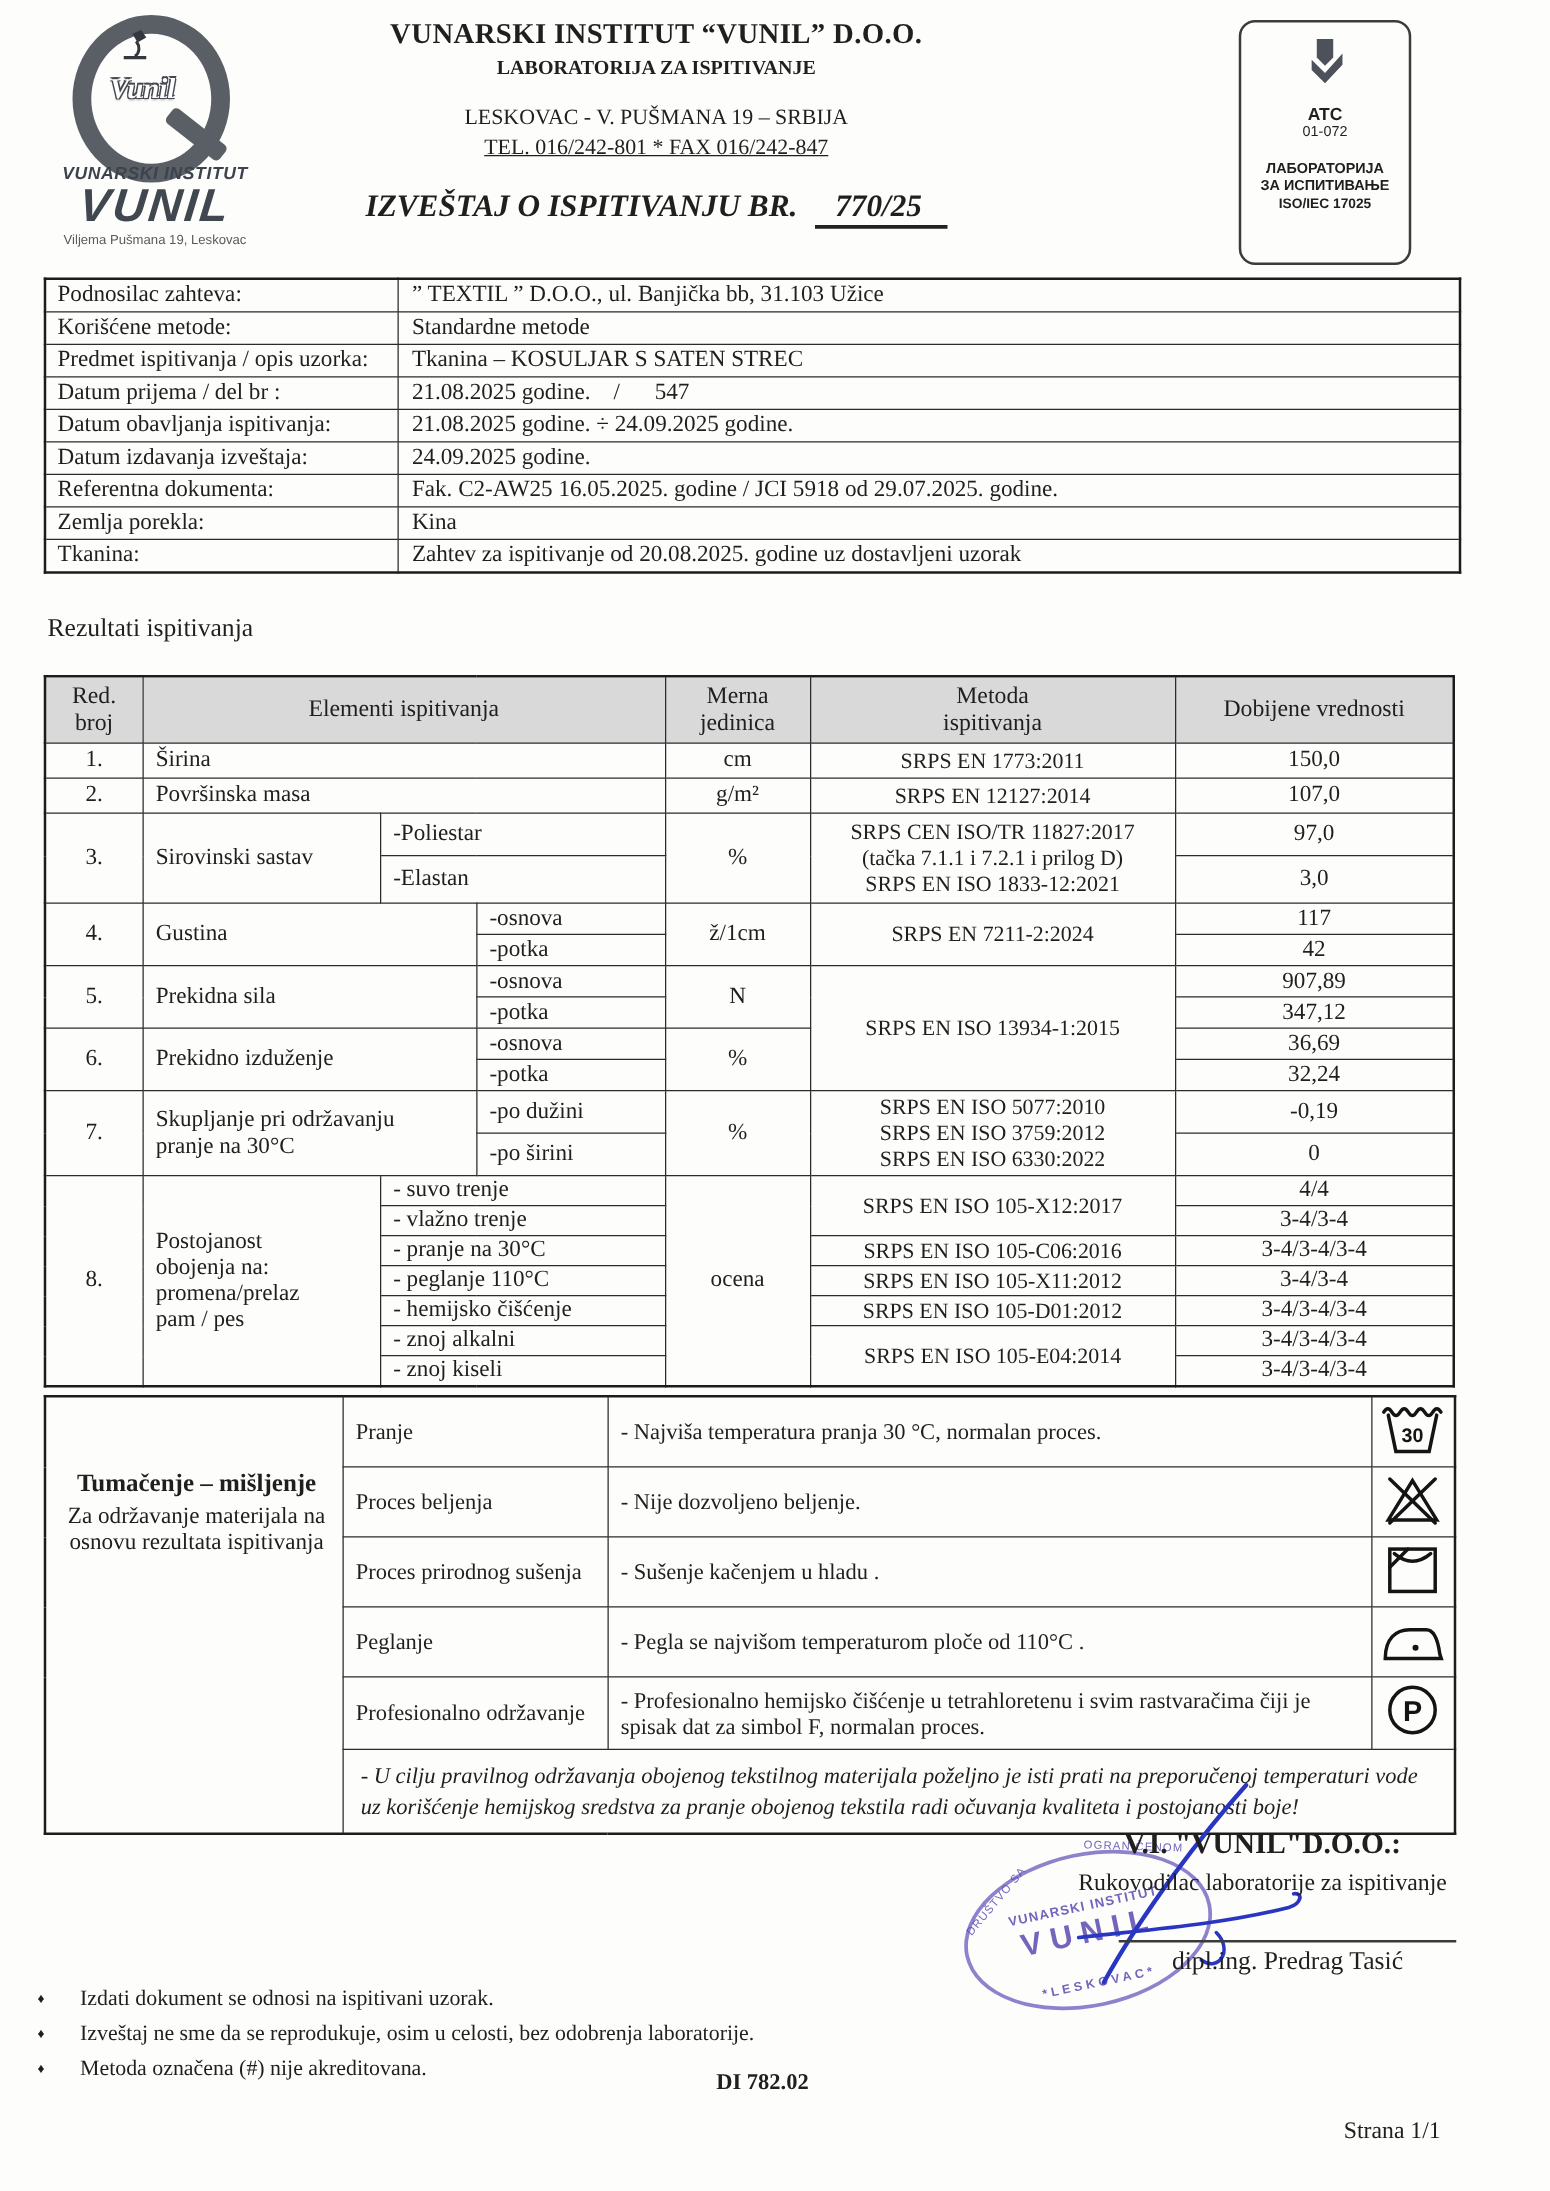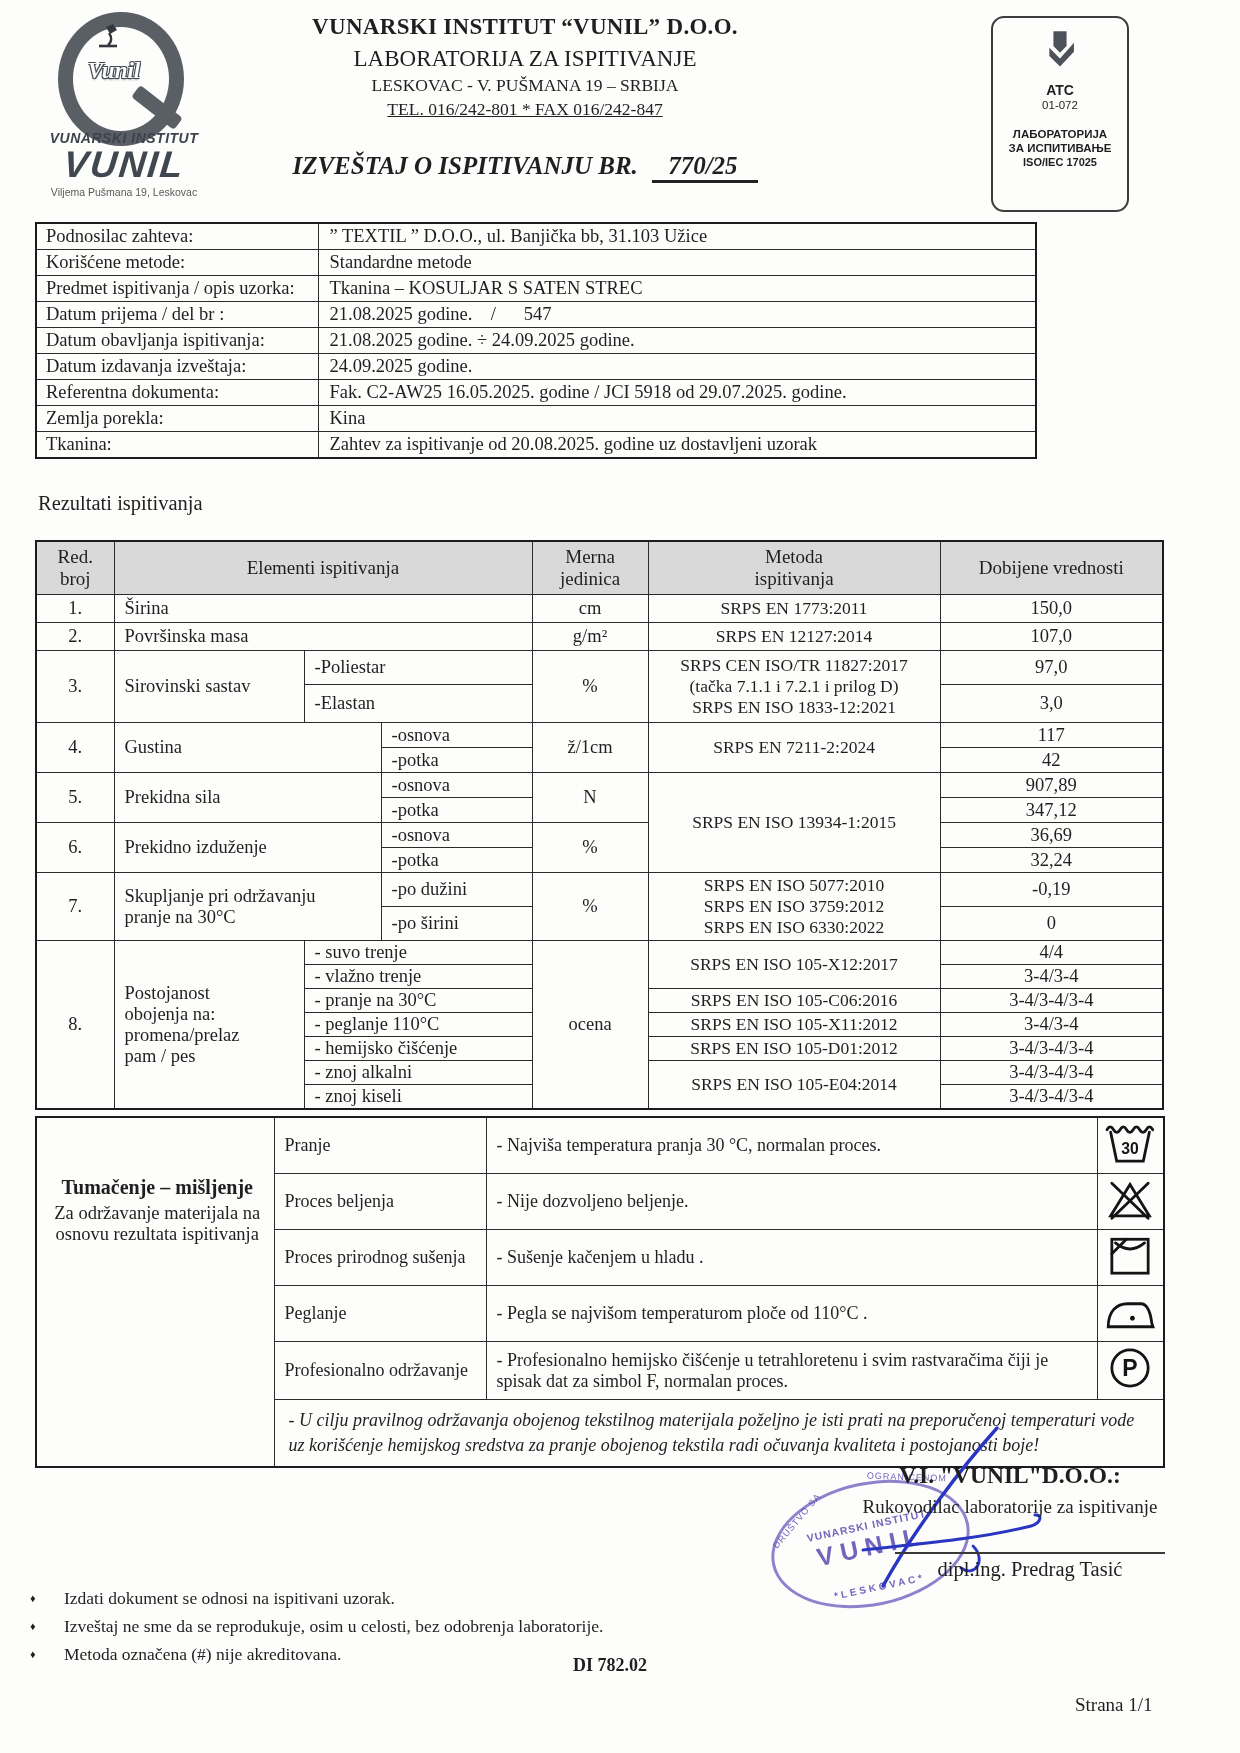--- a/index.html
+++ b/index.html
@@ -15,40 +15,40 @@
   .logo-word{position:absolute;left:62px;top:58px;width:104px;text-align:center;color:#fff;
      font-style:italic;font-weight:bold;font-size:23px;
      text-shadow:-1px -1px 0 #454a50,1px -1px 0 #454a50,-1px 1px 0 #454a50,1px 1px 0 #454a50,0 2px 2px rgba(0,0,0,.35);}
   .logo-org{position:absolute;left:24px;top:130px;width:200px;text-align:center;font-weight:bold;font-style:italic;font-size:14px;color:#3d434d;letter-spacing:.5px;}
   .logo-brand{position:absolute;left:24px;top:144px;width:200px;text-align:center;font-weight:bold;font-style:italic;
      font-size:37px;color:#41474f;letter-spacing:2px;transform:skewX(-6deg);}
   .logo-addr{position:absolute;left:24px;top:186px;width:200px;text-align:center;font-size:10.5px;color:#5a5a5a;}
 
   .head-center{position:absolute;left:225px;top:14px;width:600px;text-align:center;}
   .h-inst{font-size:23px;font-weight:bold;letter-spacing:.3px;}
-  .h-lab{font-size:23px;font-weight:normal;margin-top:6px;}
-  .h-addr{font-size:17.5px;margin-top:3px;}
+  .h-lab{font-size:16px;font-weight:bold;margin-top:6px;}
+  .h-addr{font-size:17.5px;margin-top:19px;}
   .h-tel{font-size:17.5px;margin-top:3px;text-decoration:underline;}
   .title-line{position:absolute;left:225px;top:152px;width:600px;text-align:center;
      font-size:25px;font-weight:bold;font-style:italic;}
   .report-no{border-bottom:3px solid #222;padding:0 20px 1px 16px;margin-left:8px;}
 
   .badge{position:absolute;left:991px;top:16px;width:138px;height:196px;border:2px solid #3c3c3c;border-radius:13px;
      text-align:center;padding-top:8px;box-sizing:border-box;}
   .badge .atc{font-size:14px;font-weight:bold;margin-top:2px;}
   .badge .code{font-size:11.5px;margin-top:1px;}
   .badge .cy{font-size:11.5px;font-weight:bold;line-height:14px;}
   .badge .iso{font-size:11px;font-weight:bold;margin-top:1px;}
   .badge .gap{height:16px;}
 
   
   table{border-collapse:collapse;table-layout:fixed;}
   td{border:1.6px solid #2b2b2b;padding:1px 6px;font-size:18.5px;overflow:hidden;}
   .tb{border:2.5px solid #1c1c1c;}
-  .info-table{position:absolute;left:35px;top:222px;width:1002px;}
+  .info-table{position:absolute;left:35px;top:222px;width:1134px;}
   .info-table td{height:23px;}
   .info-label{width:282px;padding-left:9px;}
   .info-value{padding-left:11px;}
 
   .res-head{position:absolute;left:38px;top:492px;font-size:20.5px;}
   .res-table{position:absolute;left:35px;top:540px;width:1128px;}
   .res-table td{text-align:center;}
   .res-table td.nm{text-align:left;padding-left:10px;}
   .res-table td.mth{font-size:17.5px;line-height:21px;}
   .hdr td{background:#d9d9d9;height:50px;font-size:19px;}

